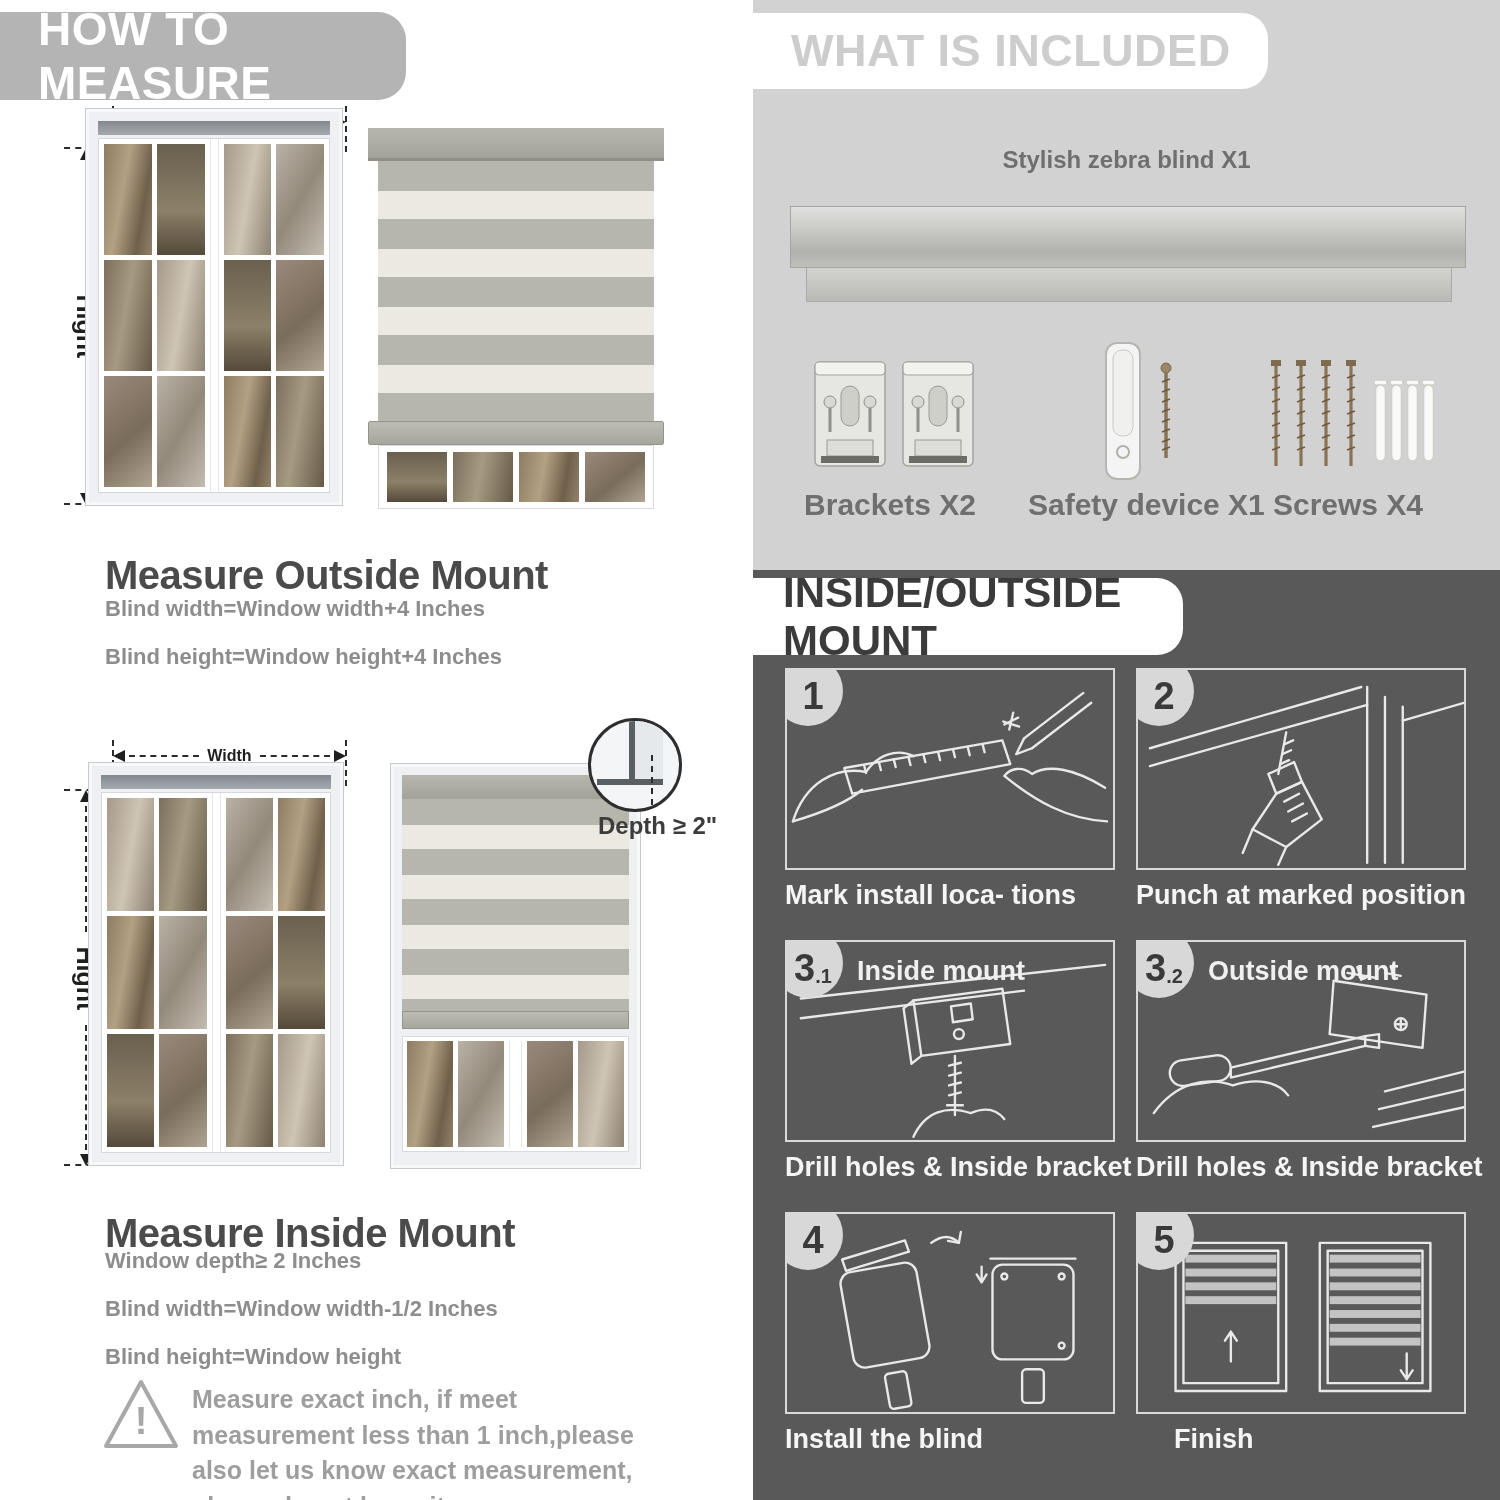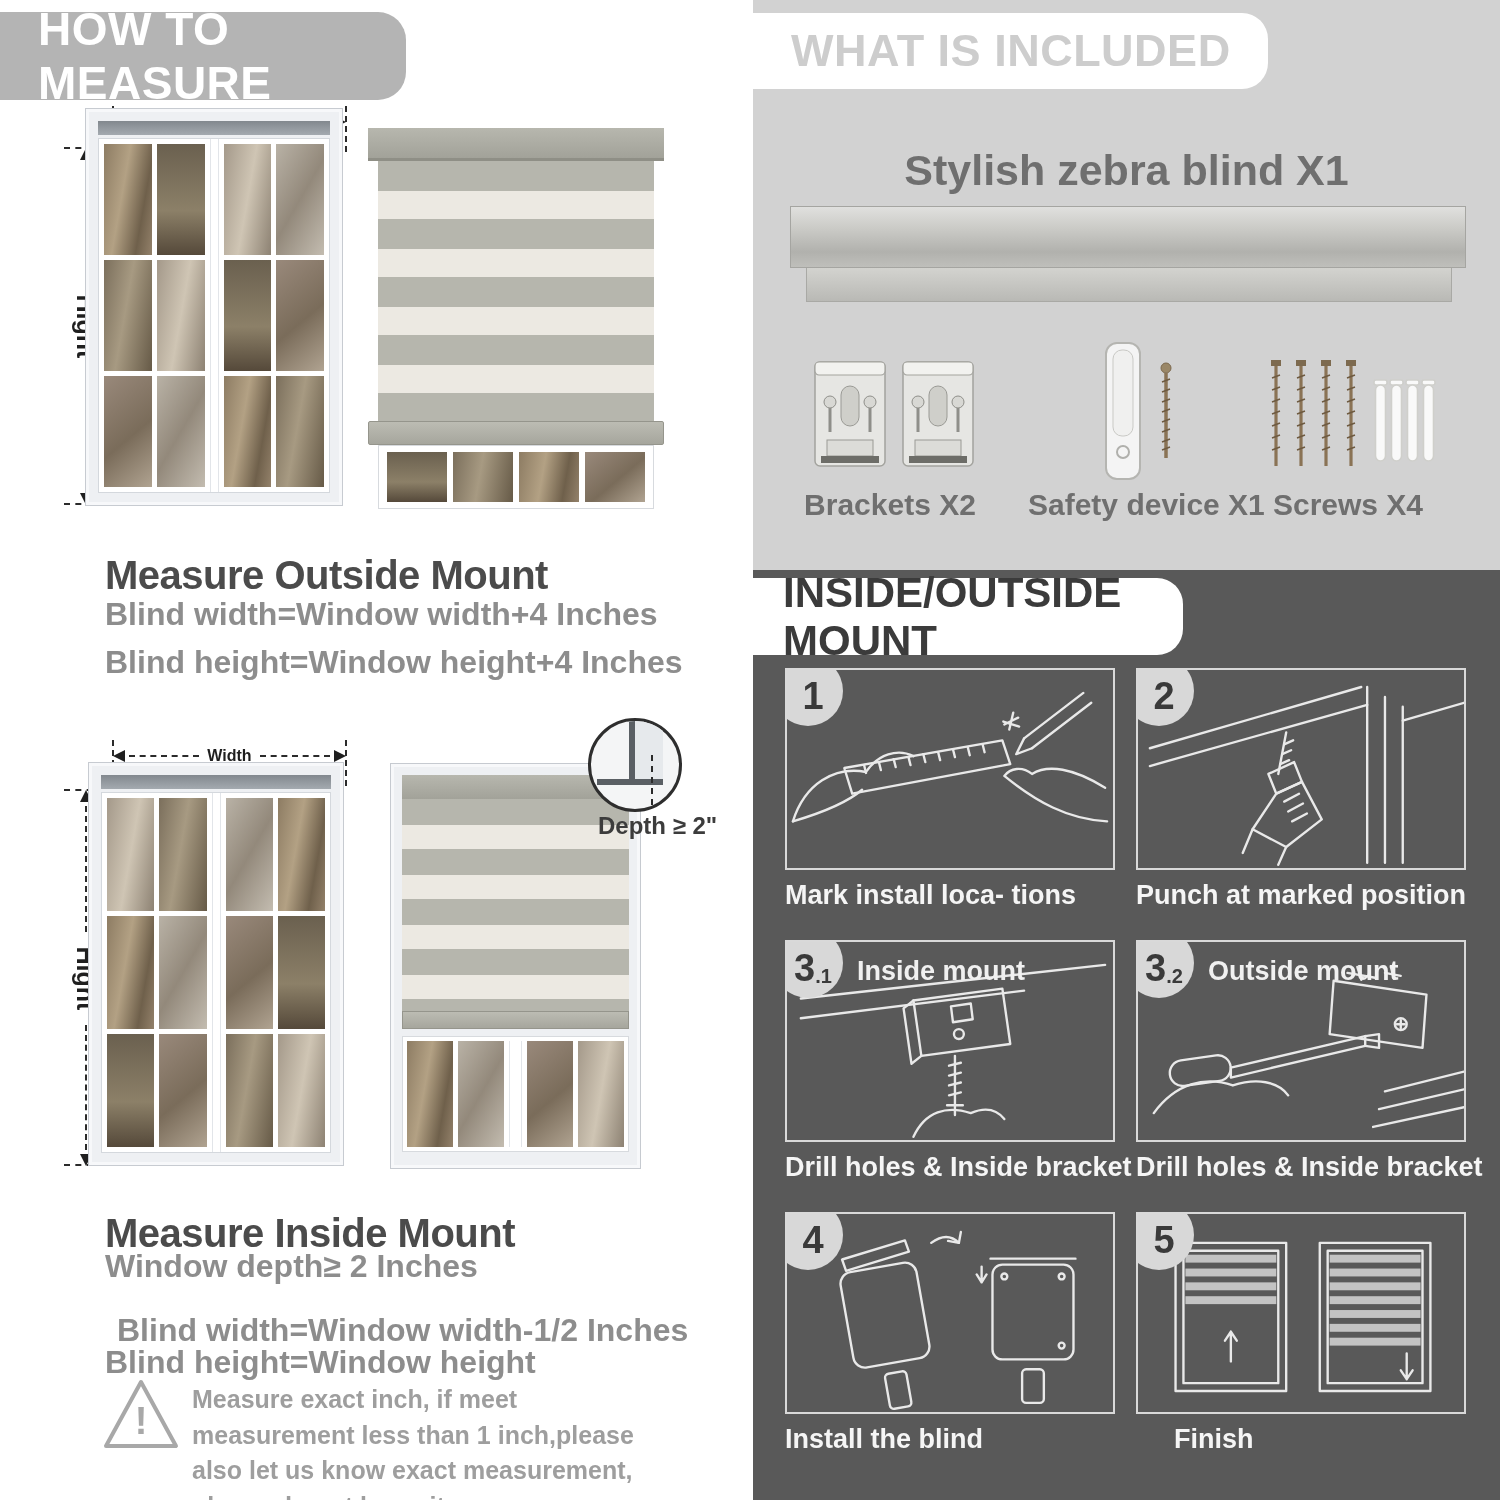--- a/index.html
+++ b/index.html
@@ -66,26 +66,26 @@
   
   .depth-circle{position:absolute;left:588px;top:718px;width:94px;height:94px;border:3px solid #2e2e2e;border-radius:50%;
                 background:#f4f5f6;overflow:hidden;z-index:6;box-sizing:border-box;}
   .dc-wall{position:absolute;right:16px;top:0;bottom:30px;width:28px;background:#e6e9ec;border-left:6px solid #5a5f64;}
   .dc-sill{position:absolute;left:6px;right:16px;bottom:24px;height:6px;background:#5a5f64;}
   .dc-dash{position:absolute;right:26px;top:34px;bottom:4px;border-left:2px dashed #2b2b2b;}
   .depth-label{position:absolute;left:598px;top:812px;font-size:24px;font-weight:700;color:#3c3c3c;white-space:nowrap;z-index:6;}
 
   
   .h-measure{position:absolute;font-size:40px;font-weight:700;color:#4b4b4b;letter-spacing:-.5px;white-space:nowrap;margin-top:21px;}
-  .t-line{position:absolute;font-size:32px;font-weight:700;color:#8d8d8d;white-space:nowrap;}
+  .t-line{position:absolute;font-size:22px;font-weight:700;color:#8d8d8d;white-space:nowrap;}
   .warn-wrap{position:absolute;left:100px;top:1376px;display:flex;align-items:flex-start;}
   .warn-text{position:absolute;left:192px;top:1382px;width:458px;font-size:25px;line-height:1.42;font-weight:700;color:#9e9e9e;}
 
   
-  .product-label{position:absolute;left:753px;top:146px;width:747px;text-align:center;font-size:43px;font-weight:700;color:#6f6f6f;}
+  .product-label{position:absolute;left:753px;top:146px;width:747px;text-align:center;font-size:24px;font-weight:700;color:#6f6f6f;}
   .headrail-top{position:absolute;left:790px;top:206px;width:676px;height:62px;
       background:linear-gradient(180deg,#e0e0de 0%,#cbcbc7 35%,#b1b1ad 75%,#bfbfbb 100%);border:1px solid #a5a5a1;box-sizing:border-box;}
   .headrail-bottom{position:absolute;left:806px;top:268px;width:646px;height:34px;
       background:linear-gradient(180deg,#d3d3cf,#b9b9b5);border:1px solid #a9a9a5;border-top:none;box-sizing:border-box;}
   .item-label{position:absolute;top:488px;font-size:30px;font-weight:700;color:#6f6f6f;text-align:center;white-space:nowrap;}
 
   
   .step-panel{position:absolute;width:330px;height:202px;border:2px solid #d9d9d9;box-sizing:border-box;overflow:hidden;background:#595959;}
   .step-caption{position:absolute;width:340px;font-size:27px;font-weight:700;color:#f5f5f5;white-space:nowrap;}
   .badge{position:absolute;left:-14px;top:-14px;width:70px;height:70px;border-radius:50%;background:#d8d8d8;
@@ -223,21 +223,21 @@
 
   <div class="depth-circle">
     <div class="dc-wall"></div>
     <div class="dc-sill"></div>
     <div class="dc-dash"></div>
   </div>
   <div class="depth-label">Depth ≥ 2"</div>
 
   <div class="h-measure" style="left:105px;top:1190px;">Measure Inside Mount</div>
   <div class="t-line" style="left:105px;top:1248px;">Window depth≥ 2 Inches</div>
-  <div class="t-line" style="left:117px;top:1296px;margin-top:16px;">Blind width=Window width-1/2 Inches</div>
+  <div class="t-line" style="left:105px;top:1296px;">Blind width=Window width-1/2 Inches</div>
   <div class="t-line" style="left:105px;top:1344px;">Blind height=Window height</div>
 
   <div class="warn-wrap">
     <svg width="82" height="78" viewBox="0 0 82 78">
       <path d="M41,6 L76,70 L6,70 Z" fill="none" stroke="#a8a8a8" stroke-width="4" stroke-linejoin="round"></path>
       <text x="41" y="58" text-anchor="middle" font-family="Liberation Sans, sans-serif" font-size="38" font-weight="bold" fill="#a8a8a8">!</text>
     </svg>
   </div>
   <div class="warn-text">Measure exact inch, if meet measurement less than 1 inch,please also let us know exact measurement, please do not leave it</div>
 

